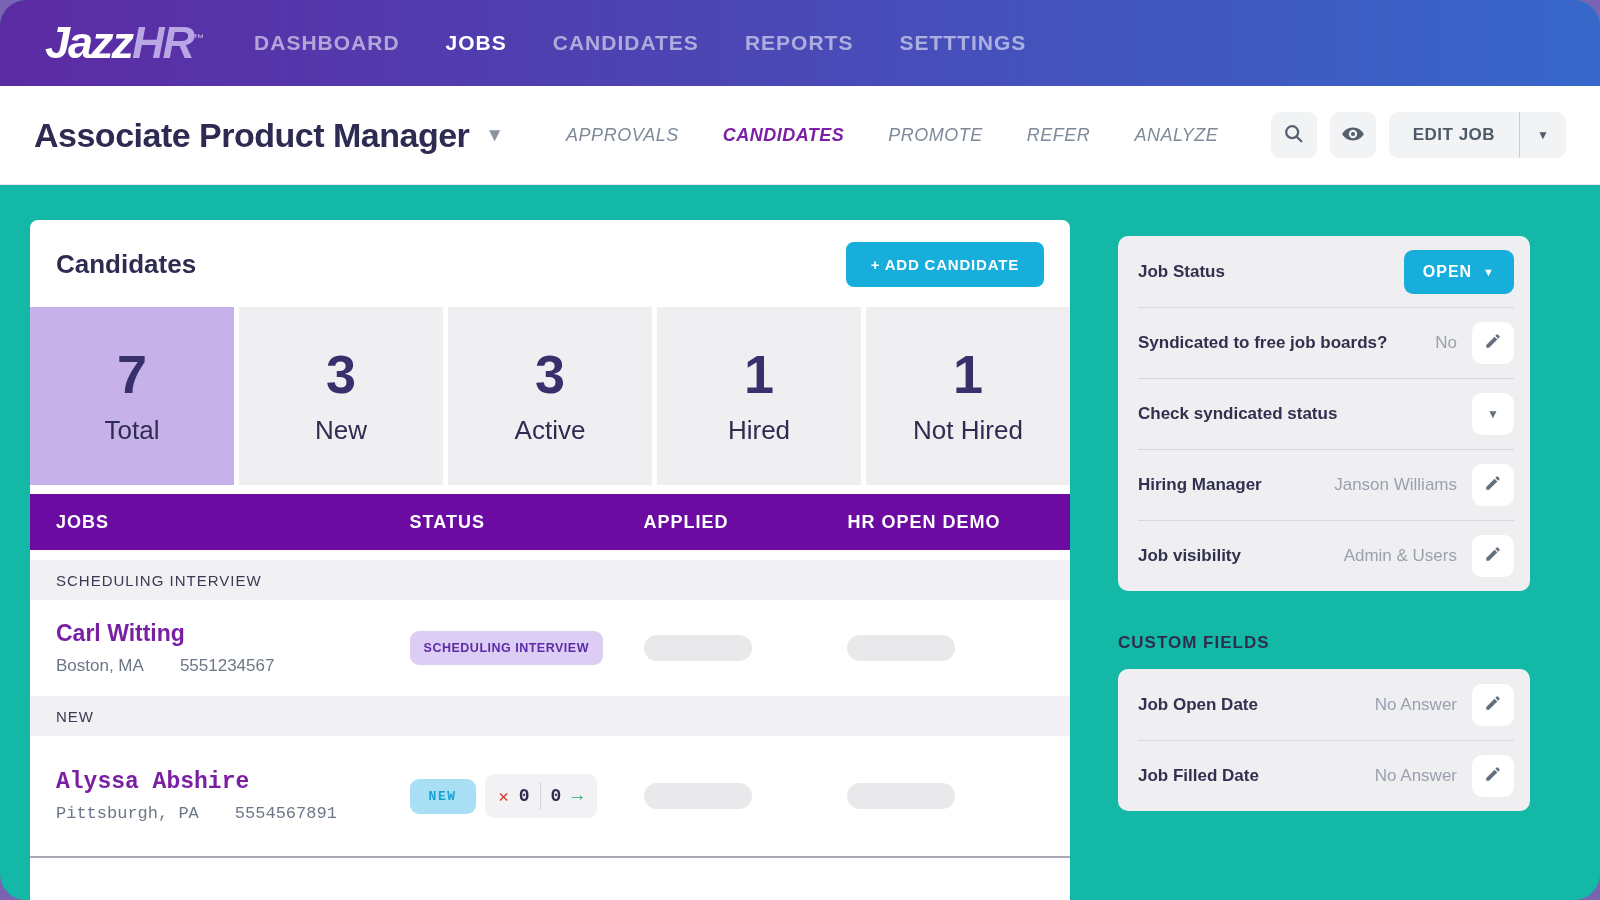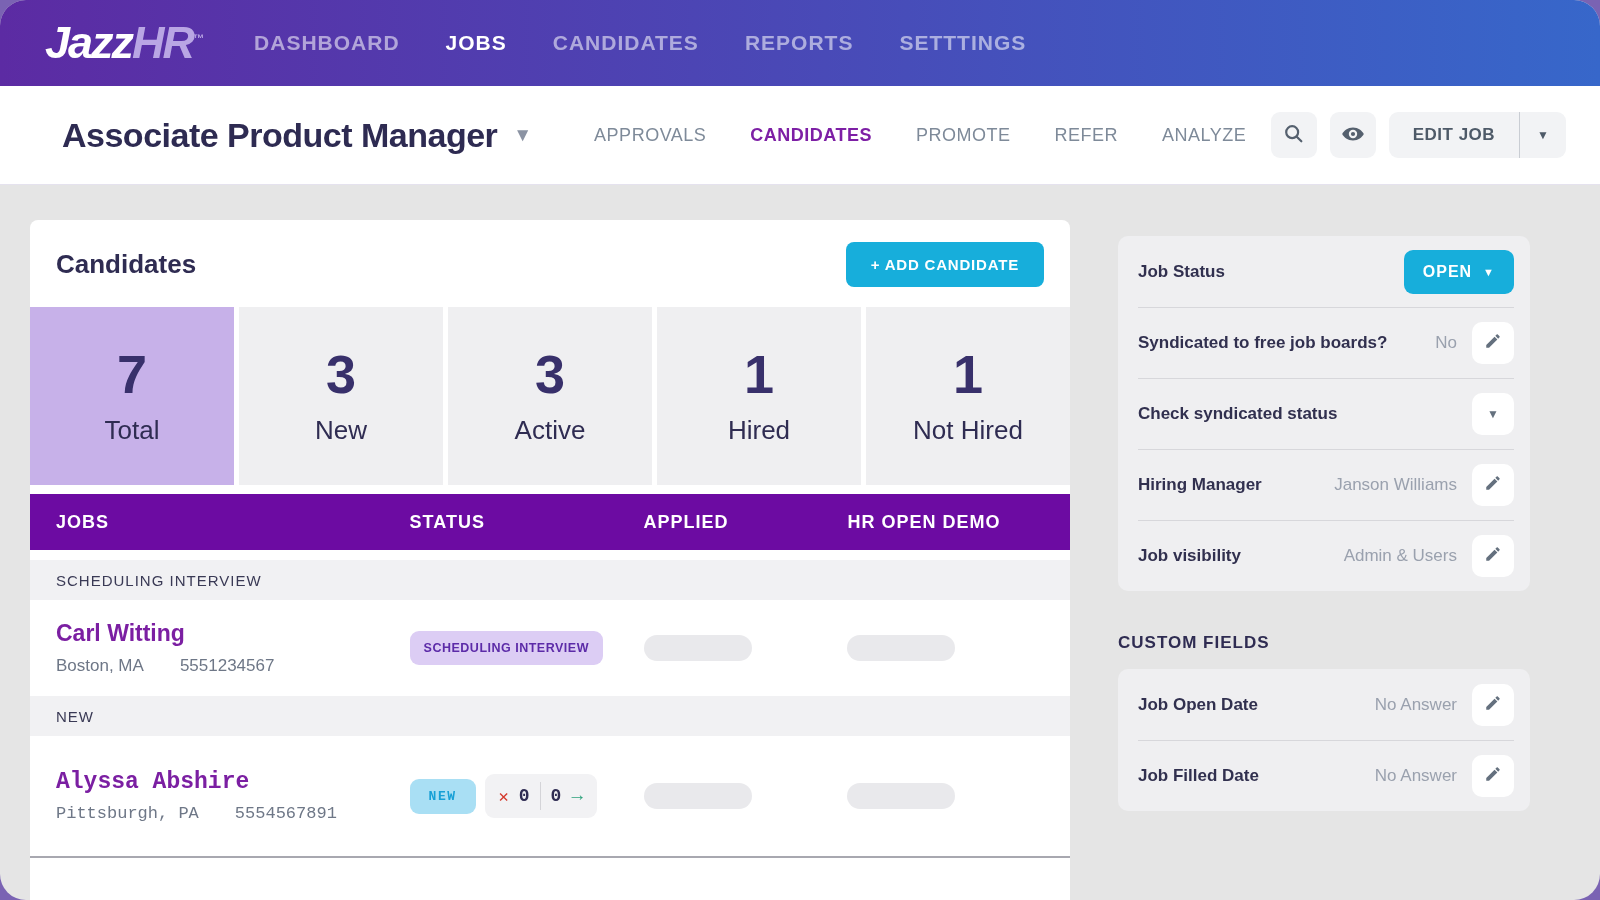--- a/index.html
+++ b/index.html
@@ -1,32 +1,32 @@
 <!DOCTYPE html>
 <html><head>
 <meta charset="utf-8">
 <style>
   * { margin:0; padding:0; box-sizing:border-box; }
   body { background:#7a63b3; font-family:"Liberation Sans", sans-serif; }
-  .screen { width:1600px; height:900px; border-radius:26px; overflow:hidden; background:#e5e5e5; position:relative; }
+  .screen { width:1600px; height:900px; border-radius:26px; overflow:hidden; background:#14b8a6; position:relative; }
 
   
   .topnav { height:86px; background:linear-gradient(90deg,#5c2ba3,#3767ca); display:flex; align-items:center; padding:0 45px; }
   .logo { font-size:45px; font-weight:800; font-style:italic; letter-spacing:-2px; color:#fff; cursor:pointer; white-space:nowrap; }
   .logo .hr { color:#b9a6e4; }
   .logo .tm { font-size:11px; vertical-align:super; letter-spacing:0; }
   .nav-items { display:flex; gap:46px; margin-left:50px; }
   .nav-item { color:rgba(255,255,255,.55); font-weight:700; font-size:21px; letter-spacing:1px; cursor:pointer; }
   .nav-item.active { color:#fff; }
 
   
   .job-header { height:98px; background:#fff; display:flex; align-items:center; padding:0 34px; box-shadow:0 1px 0 #e5e2ee; }
-  .job-title { font-size:34px; font-weight:600; color:#2e2b52; letter-spacing:-.5px; white-space:nowrap;margin-left:28px; }
+  .job-title { font-size:34px; font-weight:600; color:#2e2b52; letter-spacing:-.5px; white-space:nowrap; }
   .title-caret { color:#8b93a3; font-size:19px; margin-left:16px; cursor:pointer; }
-  .job-tabs { display:flex; gap:44px; margin-left:62px; }
+  .job-tabs { display:flex; gap:44px; margin-left:62px;font-style:italic; }
   .job-tab { font-size:18px; color:#7e8a99; letter-spacing:.5px; cursor:pointer; white-space:nowrap; }
   .job-tab.active { color:#7d1fa5; font-weight:700; }
   .header-actions { margin-left:auto; display:flex; gap:13px; align-items:center; }
   .icon-btn { width:46px; height:46px; border-radius:9px; background:#f2f3f5; display:flex; align-items:center; justify-content:center; cursor:pointer; border:none; }
   .edit-btn { height:46px; border-radius:9px; background:#f2f3f5; display:flex; align-items:stretch; cursor:pointer; overflow:hidden; }
   .edit-btn-label { display:flex; align-items:center; padding:0 24px; font-size:17px; font-weight:600; color:#4e5a68; letter-spacing:.5px; }
   .edit-btn-caret { display:flex; align-items:center; padding:0 17px; border-left:1px solid #c9cdd3; color:#4e5a68; font-size:12px; }
 
   
   .content { display:flex; padding:36px 0 0 30px; height:716px; }

